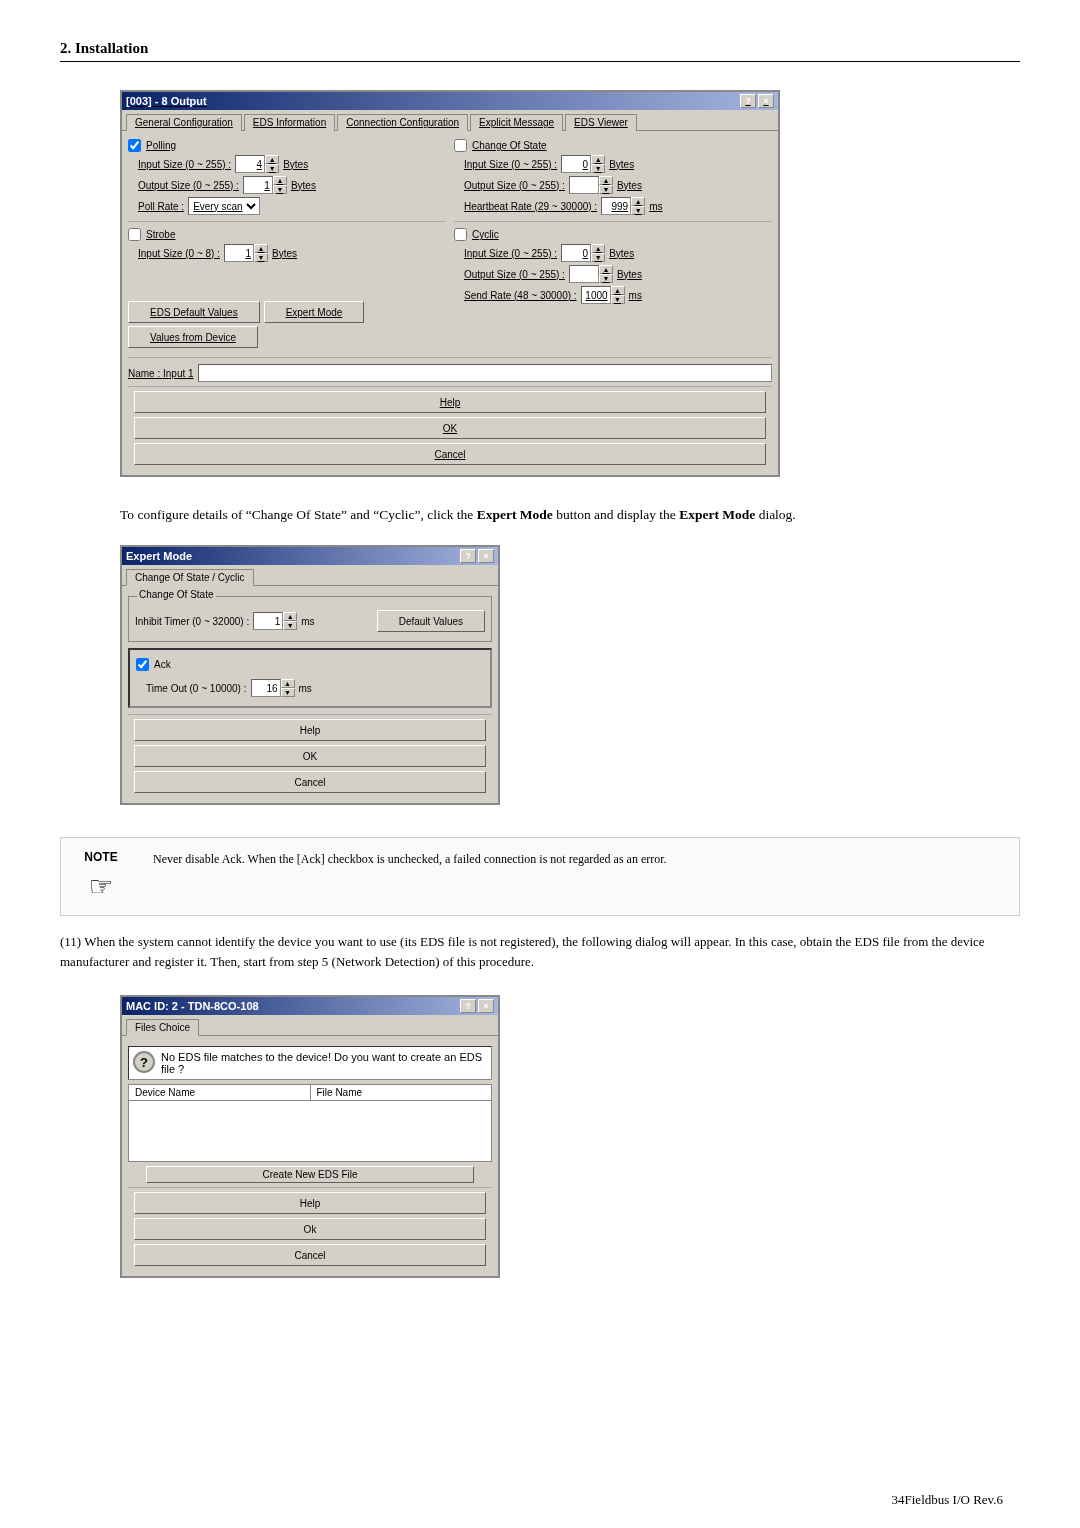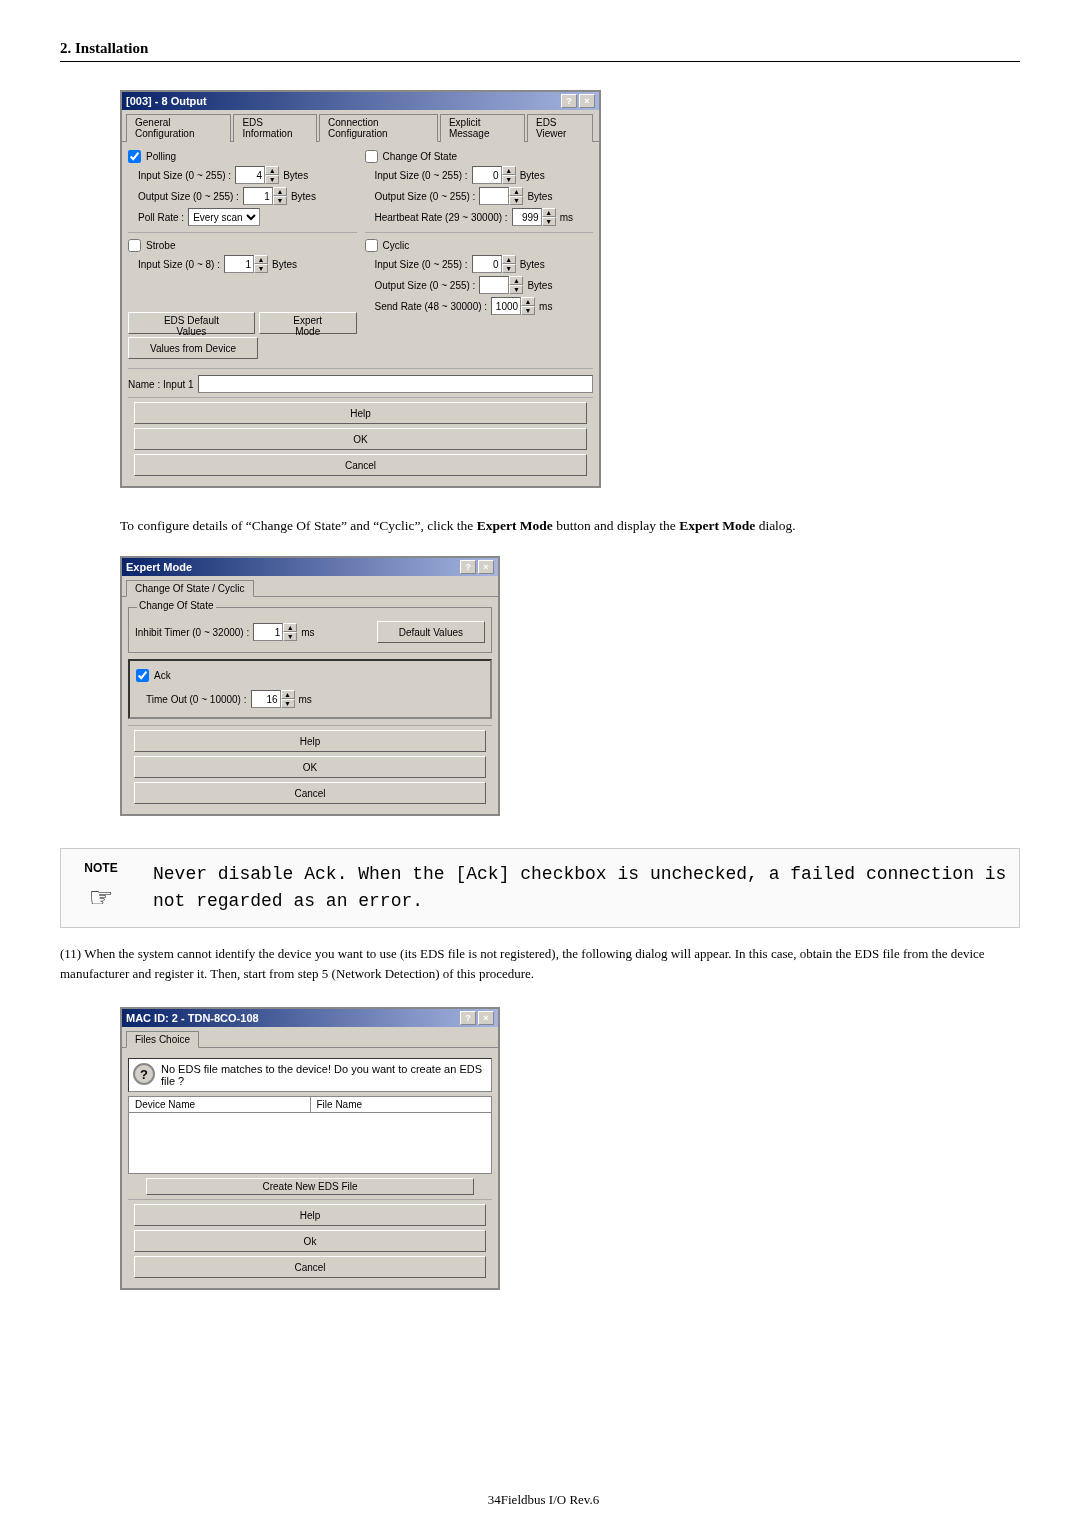--- a/index.html
+++ b/index.html
@@ -243,49 +243,49 @@
       font-family: Arial, sans-serif;
     }
 
     .note-icon {
       font-size: 28px;
       margin-top: 6px;
     }
 
     .note-content {
       padding: 12px;
-      font-size: 18px;
+      font-size: 12px;
       line-height: 1.5;
-      font-family: Liberation Mono, monospace;
     }
 
     
     .step-block {
       margin: 16px 0;
       font-size: 13px;
       line-height: 1.5;
     }
 
     .step-number {
       font-weight: normal;
     }
 
     
     .page-footer {
       position: absolute;
       bottom: 20px;
       left: 60px;
-      right: 53px;
-      display: flex;
-      justify-content: center;
+      right: 77px;
+      display: flex;
+      justify-content: flex-end;
       font-size: 13px;
     }
 
     .dialog-main {
-      width: 481px;
+      width: 660px;
+      text-decoration: underline;
     }
 
     .dialog-expert {
       width: 380px;
     }
 
     .dialog-mac {
       width: 380px;
     }
 

